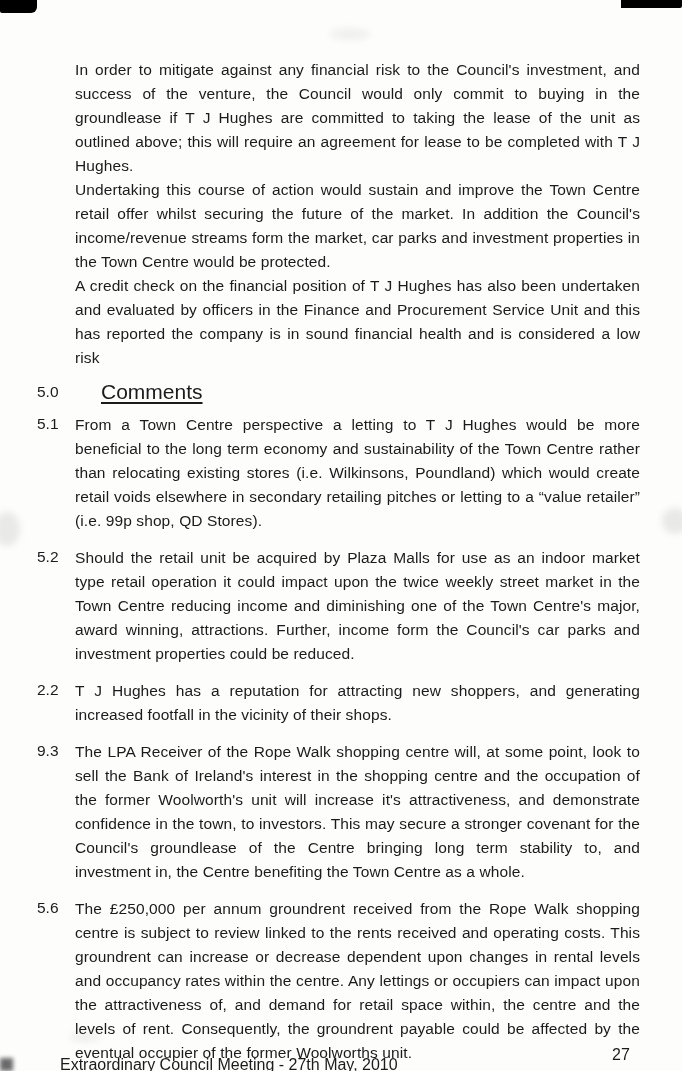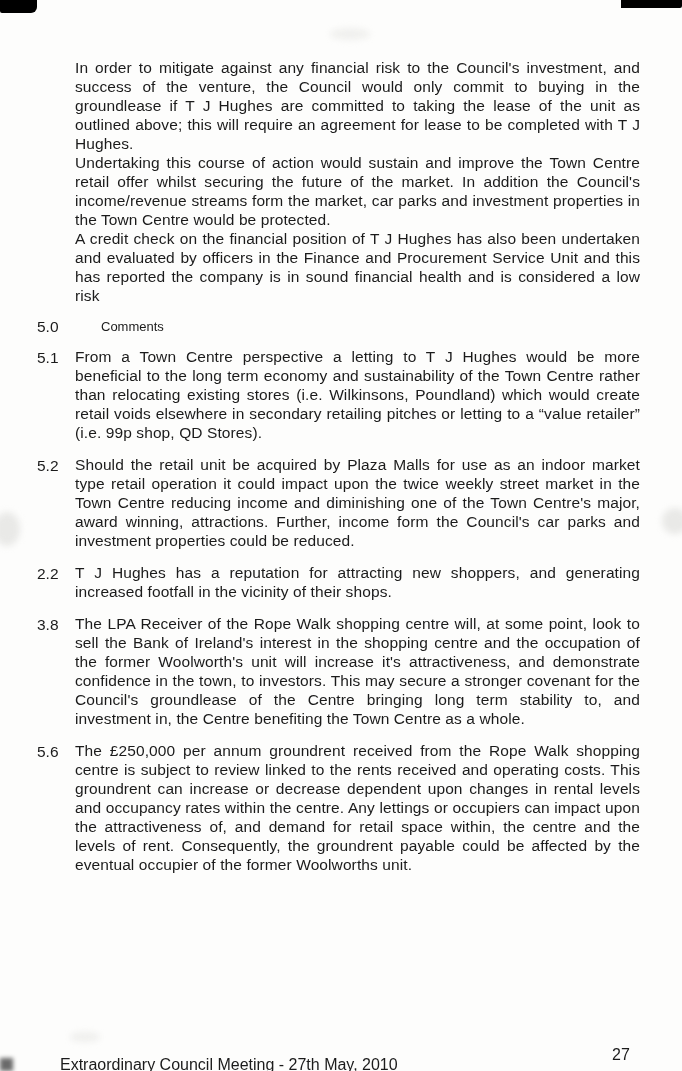--- a/index.html
+++ b/index.html
@@ -37,42 +37,43 @@
 
   .content {
     position: absolute;
     left: 75px;
     top: 58px;
     width: 565px;
   }
   p.body-text {
     margin: 0;
     font-size: 15.5px;
-    line-height: 19px;
+    line-height: 24px;
     text-align: justify;
     letter-spacing: 0.1px;
   }
   .intro { margin-bottom: 14px; }
   .row {
     position: relative;
     margin-bottom: 13px;
   }
   .row .num {
     position: absolute;
     left: -38px;
     top: 0;
     font-size: 15.5px;
     line-height: 21px;
   }
   .heading-row { margin-top: 11px; margin-bottom: 10px; }
   .heading-row .title {
     display: inline-block;
     margin-left: 26px;
-    font-size: 13px;
+    font-size: 21px;
     line-height: 21px;
+    text-decoration: underline;
     text-underline-offset: 3px;
   }
   .footer-meeting {
     position: absolute;
     left: 60px;
     top: 1055px;
     font-size: 16px;
     line-height: 20px;
     white-space: nowrap;
   }
@@ -117,21 +118,21 @@
       <p class="body-text">Should the retail unit be acquired by Plaza Malls for use as an indoor market type retail operation it could impact upon the twice weekly street market in the Town Centre reducing income and diminishing one of the Town Centre's major, award winning, attractions. Further, income form the Council's car parks and investment properties could be reduced.</p>
     </div>
 
 
     <div class="row">
       <span class="num">2.2</span>
       <p class="body-text">T J Hughes has a reputation for attracting new shoppers, and generating increased footfall in the vicinity of their shops.</p>
     </div>
 
     <div class="row">
-      <span class="num">3.8</span>
+      <span class="num">9.3</span>
       <p class="body-text">The LPA Receiver of the Rope Walk shopping centre will, at some point, look to sell the Bank of Ireland's interest in the shopping centre and the occupation of the former Woolworth's unit will increase it's attractiveness, and demonstrate confidence in the town, to investors. This may secure a stronger covenant for the Council's groundlease of the Centre bringing long term stability to, and investment in, the Centre benefiting the Town Centre as a whole.</p>
     </div>
 
     <div class="row">
       <span class="num">5.6</span>
       <p class="body-text">The £250,000 per annum groundrent received from the Rope Walk shopping centre is subject to review linked to the rents received and operating costs. This groundrent can increase or decrease dependent upon changes in rental levels and occupancy rates within the centre. Any lettings or occupiers can impact upon the attractiveness of, and demand for retail space within, the centre and the levels of rent. Consequently, the groundrent payable could be affected by the eventual occupier of the former Woolworths unit.</p>
     </div>
 
   </div>
 

